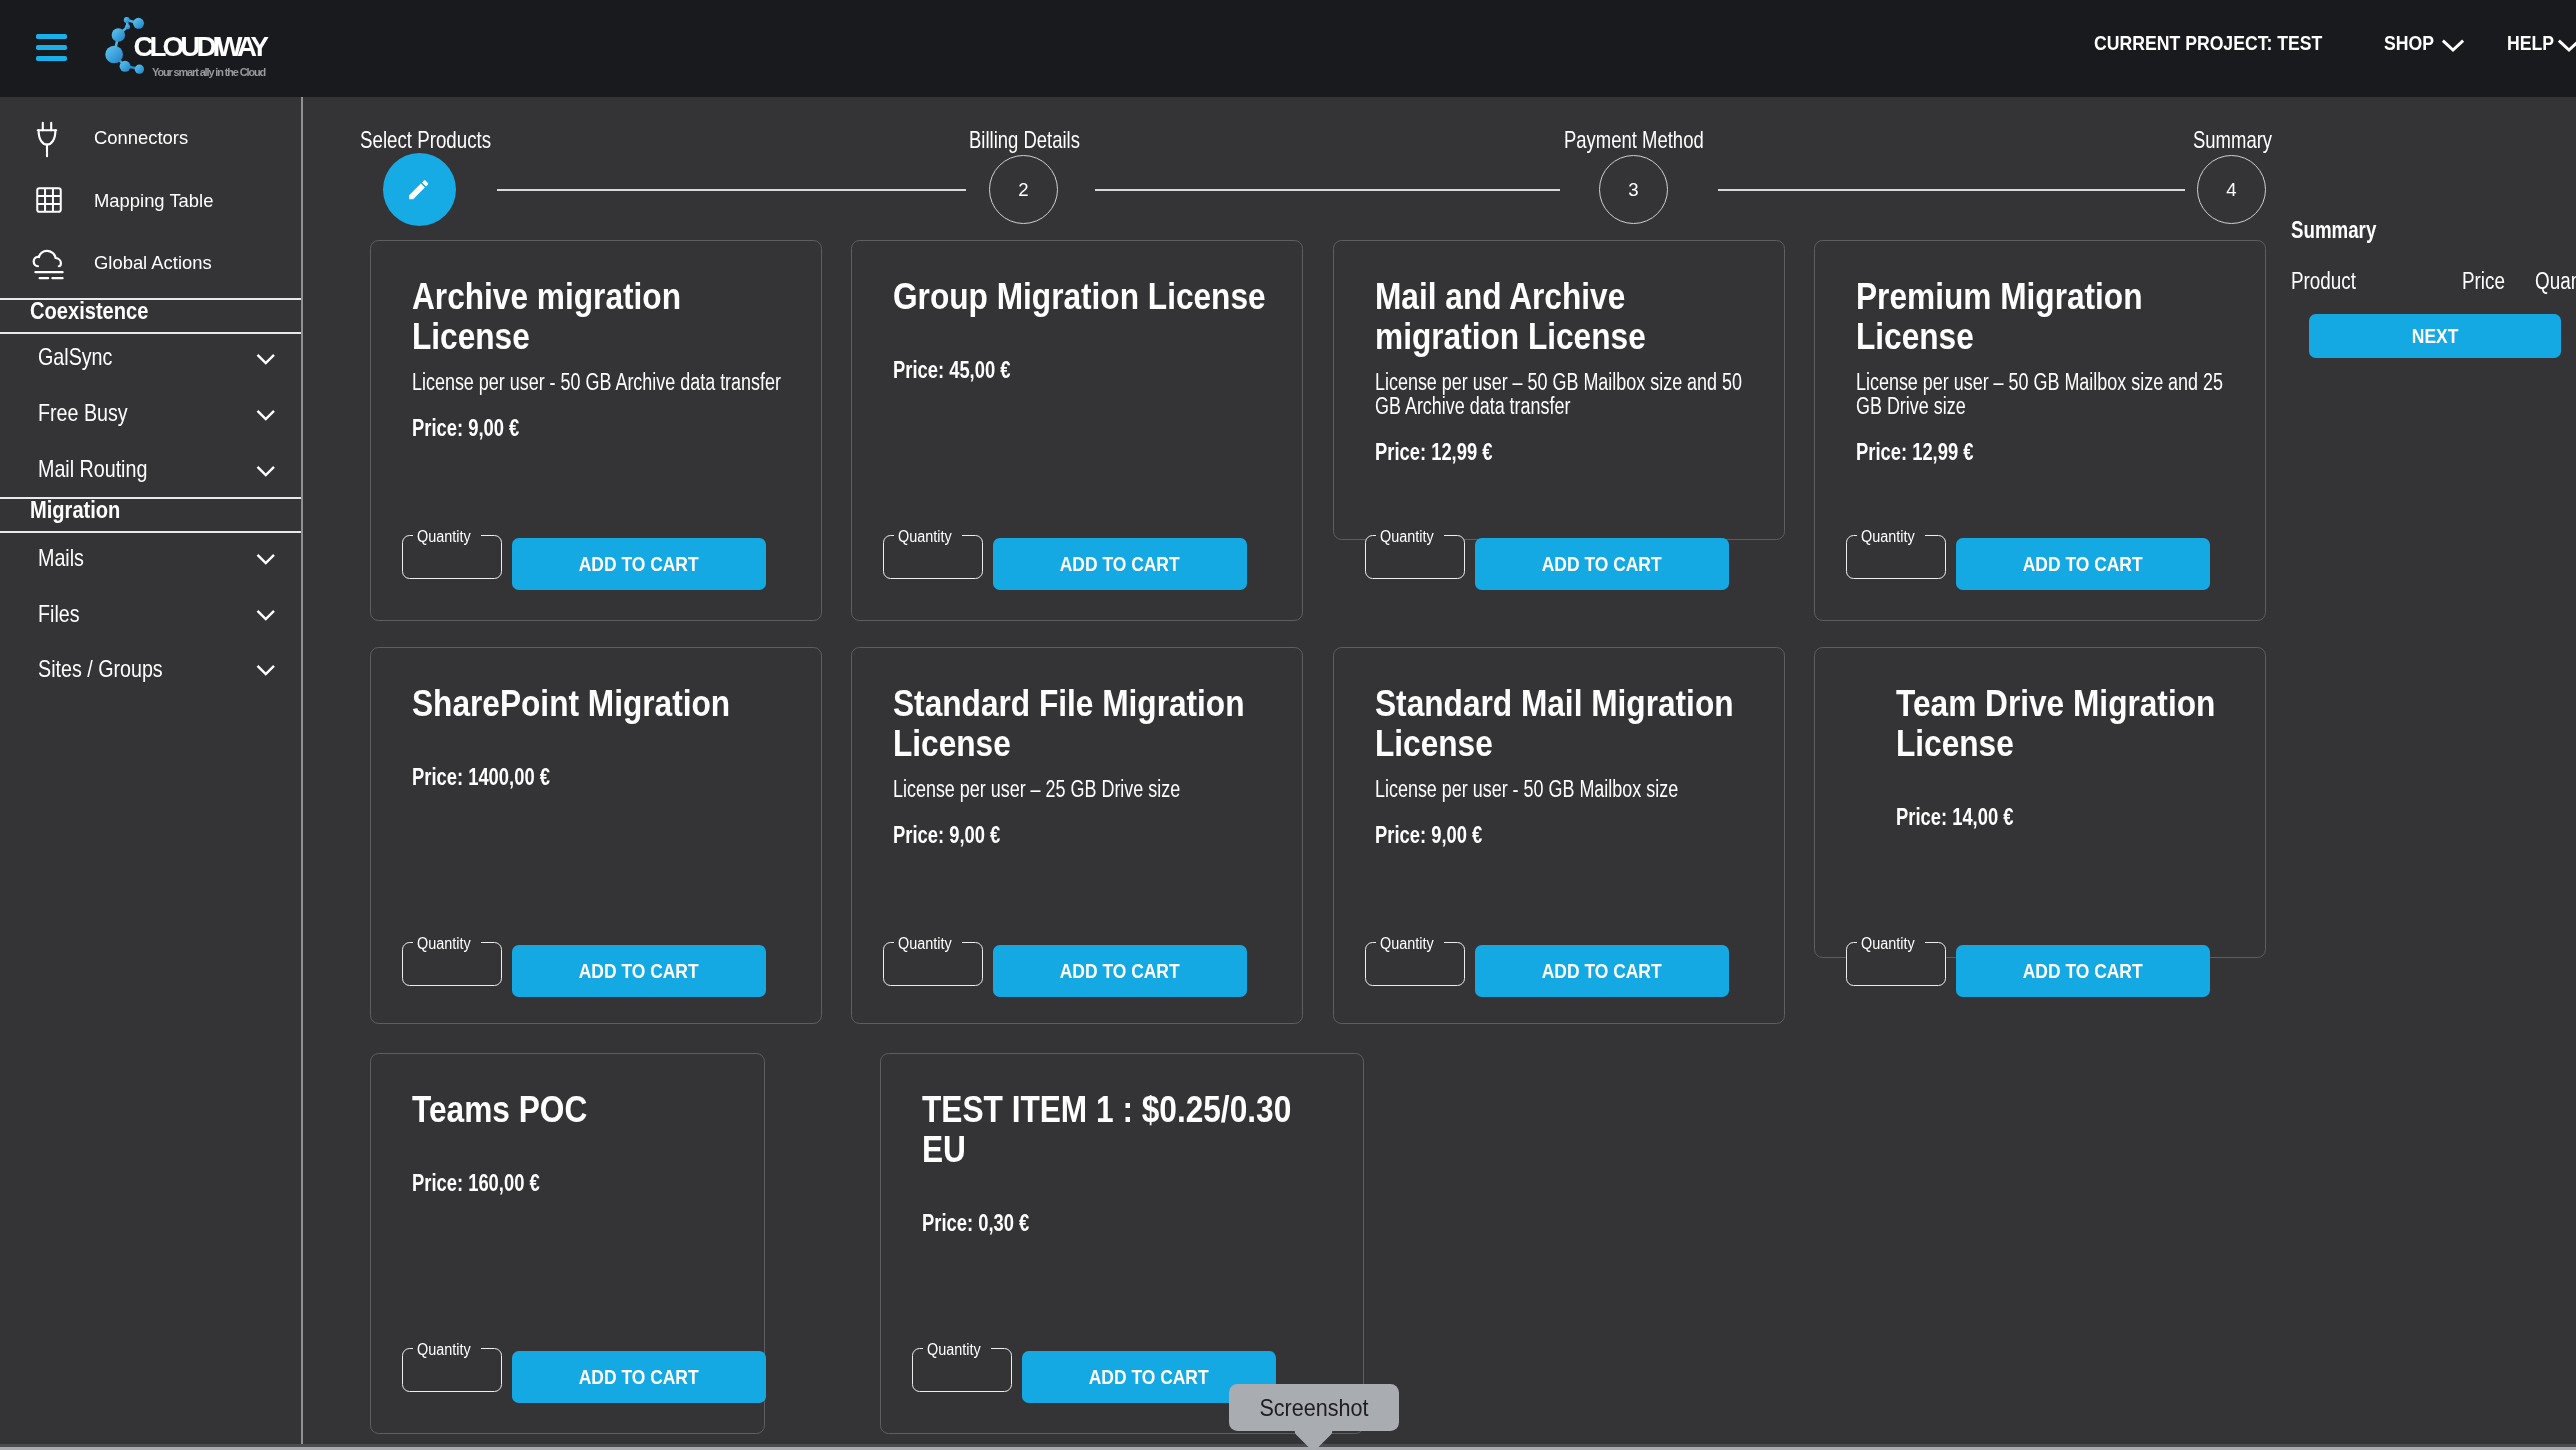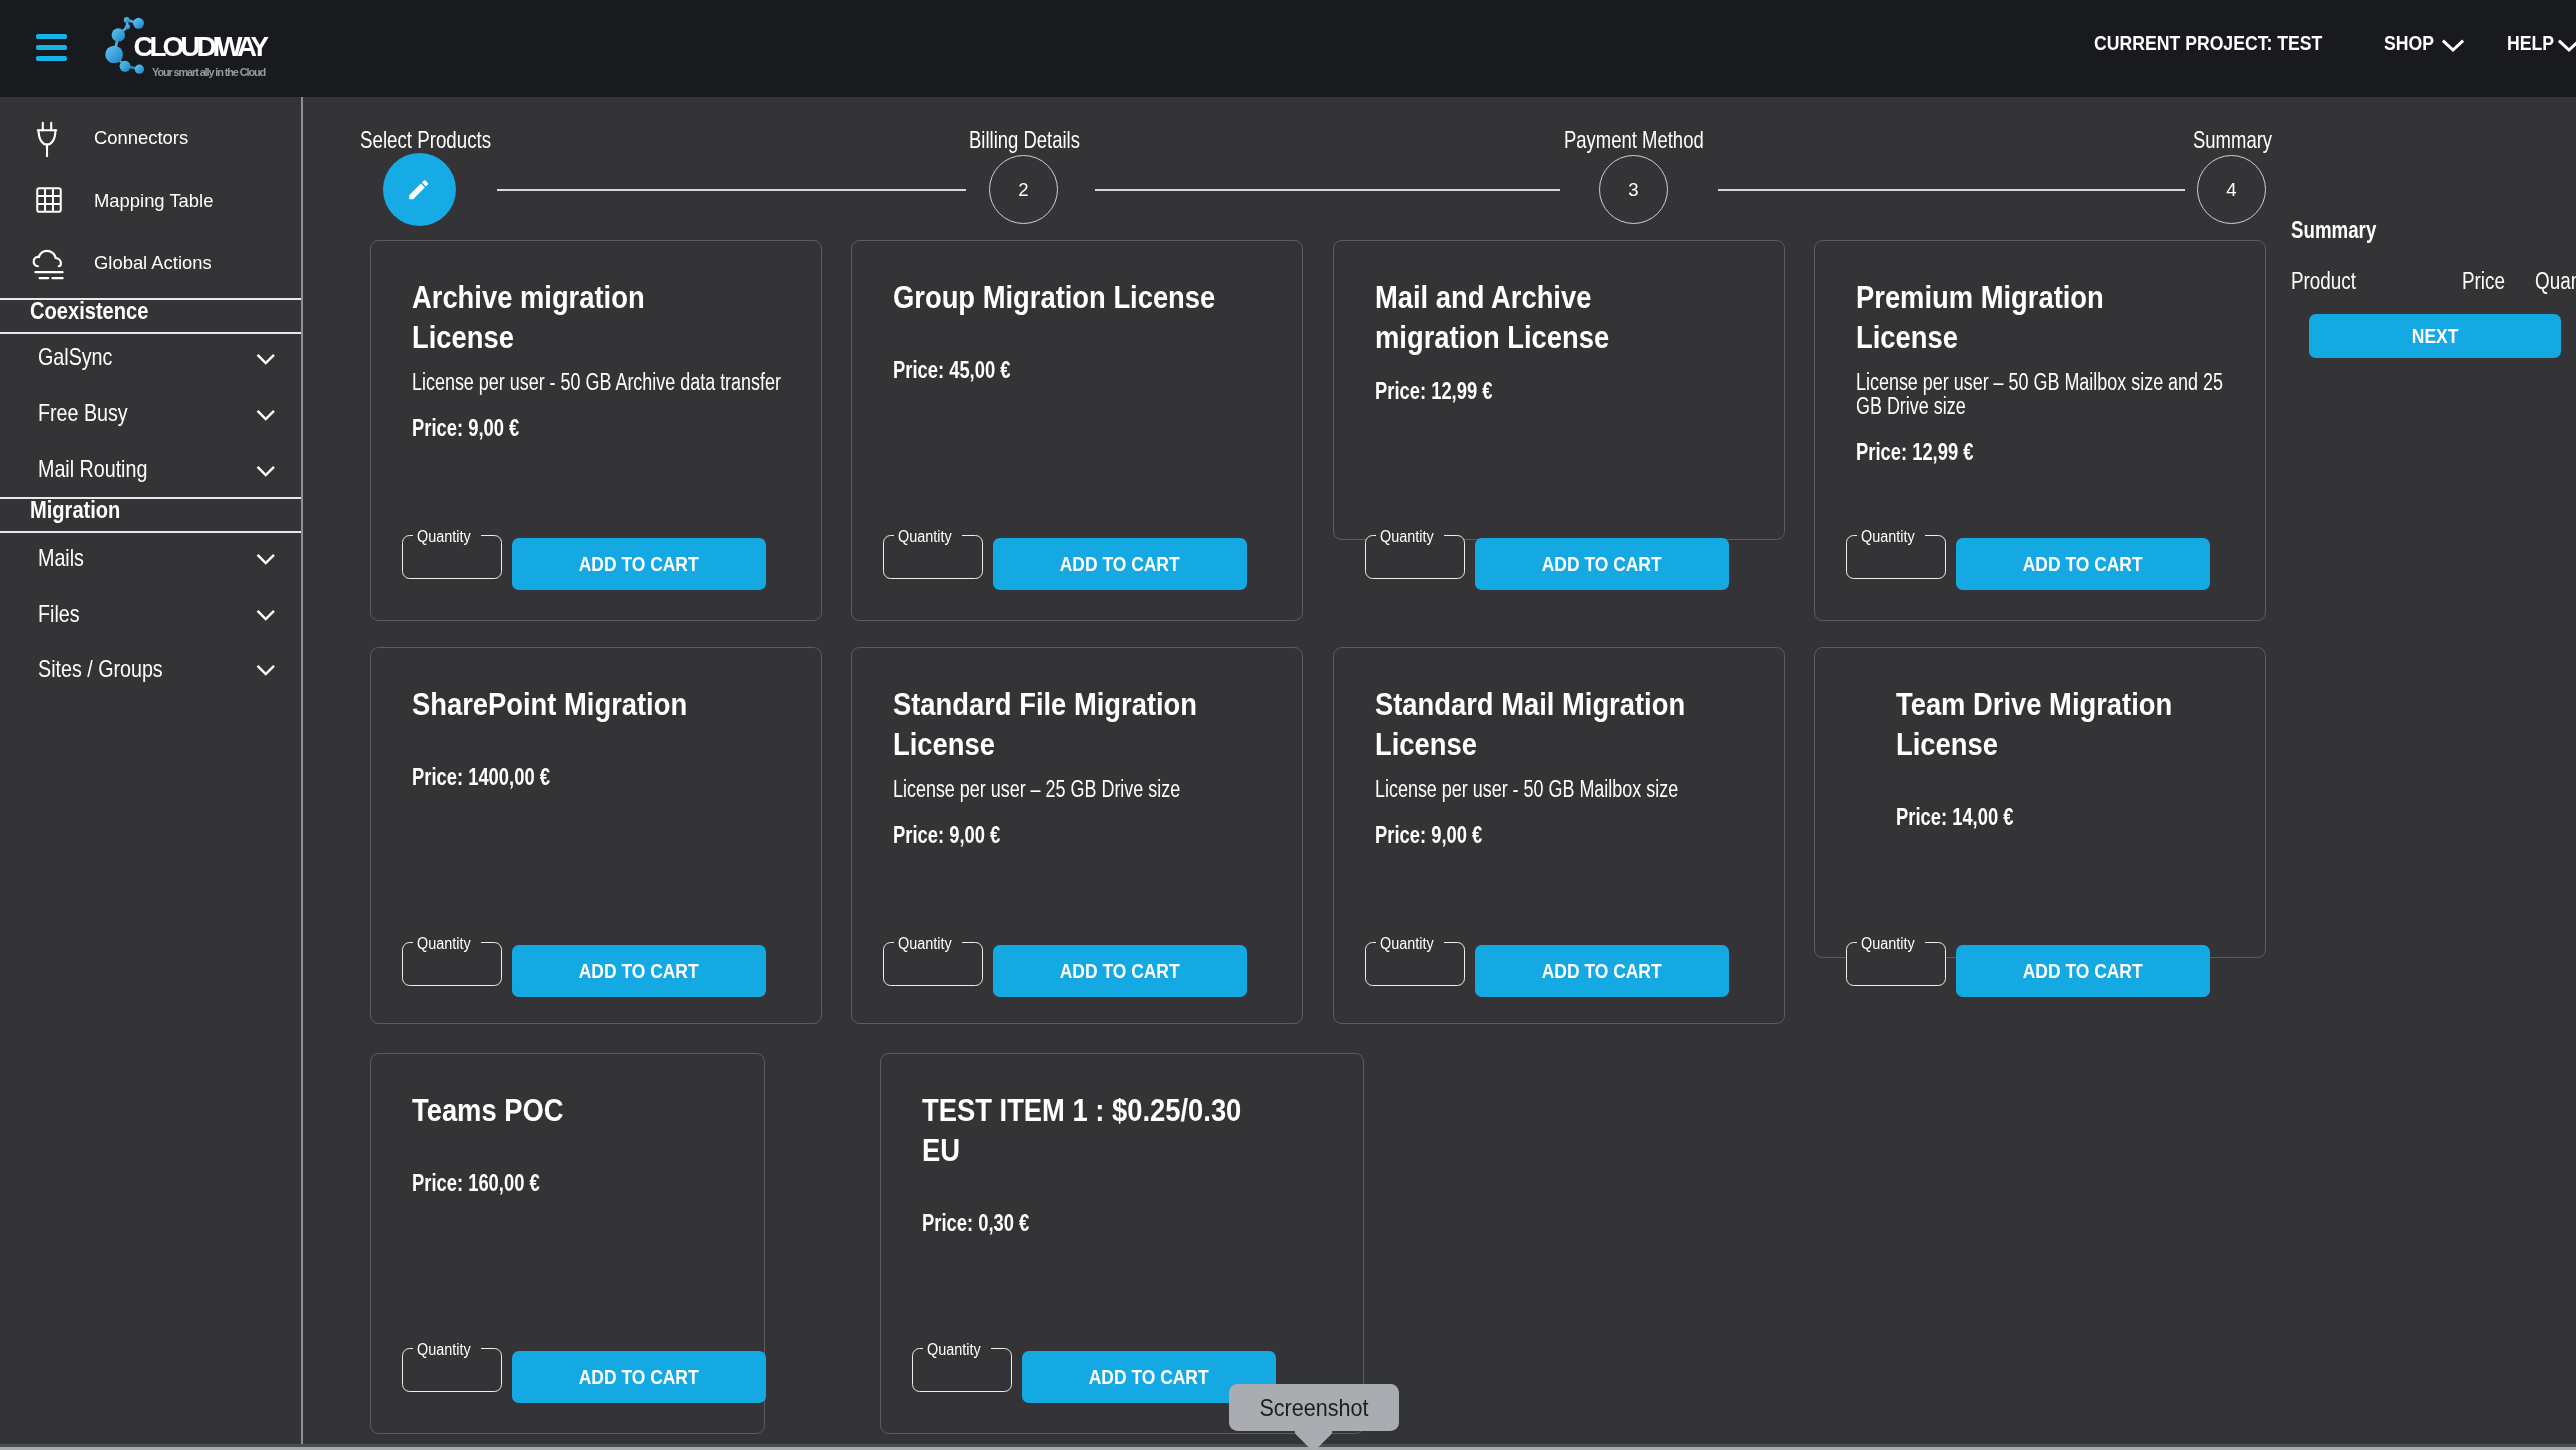--- a/index.html
+++ b/index.html
@@ -11,21 +11,21 @@
   .navtxt { position:absolute; color:#fff; font-weight:bold; font-size:21px; line-height:21px; top:32px; }
   .side-item-sm { position:absolute; color:#fff; font-size:18.6px; line-height:18.6px; left:94px; }
   .side-item { position:absolute; color:#fff; font-size:24px; line-height:24px; left:38px; }
   .side-head { position:absolute; color:#fff; font-size:24.5px; font-weight:bold; line-height:24.5px; left:30px; }
   .sline { position:absolute; left:0; width:301px; height:1.7px; background:#e8e9ea; }
   .chev { position:absolute; width:19.5px; height:12.7px; }
   .steplabel { position:absolute; top:128px; color:#fff; font-size:24px; line-height:24px; }
   .stepcircle { position:absolute; top:155px; width:69px; height:69px; border-radius:50%; border:1.7px solid #cfd0d3; color:#fff; font-size:18.6px; text-align:center; line-height:68px; }
   .stepline { position:absolute; top:189px; height:1.7px; background:#d8d9db; }
   .card { position:absolute; border:1.3px solid #5d5e61; border-radius:8.5px; }
-  .card h2 { color:#fff; font-size:32px; line-height:40px; font-weight:bold; margin:36px 41px 0; }
+  .card h2 { color:#fff; font-size:37px; line-height:40px; font-weight:bold; margin:36px 41px 0; }
   .card h2 span { display:inline-block; transform:scaleX(.855); transform-origin:0 50%; white-space:nowrap; }
   .card .desc { color:#fff; font-size:23px; line-height:24px; margin:12.7px 41px 0; }
   .card .desc span { display:inline-block; transform:scaleX(.78); transform-origin:0 0; white-space:nowrap; }
   .card .price { color:#fff; font-size:24.5px; line-height:24.5px; font-weight:bold; margin:22px 41px 0; }
   .card .price span { display:inline-block; transform:scaleX(.75); transform-origin:0 50%; white-space:nowrap; }
   .card .price.nd { margin-top:41px; }
   .qty { position:absolute; left:30.5px; top:294px; width:100px; height:44px; border:1.7px solid #eceded; border-radius:7.6px; }
   .qty .lab { position:absolute; left:10.2px; top:-8.5px; font-size:16px; line-height:17px; color:#fff; background:inherit; padding:0 4.2px; }
   .btn { position:absolute; left:141px; top:289px; width:254px; height:52px; border-radius:6.8px; background:#15a9e4; color:#fff; font-weight:bold; font-size:20.3px; text-align:center; line-height:52px;margin-top:8px; }
   .btn span { display:inline-block; transform:scaleX(.86); transform-origin:center; white-space:nowrap; }
@@ -169,20 +169,21 @@
 <div class="card" style="left:851px; top:240px; width:452px; height:381px;">
   <h2><span>Group Migration License</span></h2>
   <div class="price nd"><span>Price: 45,00 €</span></div>
   <div class="qty" style="background:#343437;">
       <span class="lab" style="background:#343437;"><span class="t" style="transform:scaleX(.9)">Quantity</span></span>
     </div>
   <div class="btn"><span>ADD TO CART</span></div>
 </div>
 <div class="card" style="left:1333px; top:240px; width:452px; height:300px;">
   <h2><span>Mail and Archive<br>migration License</span></h2>
+  <div class="desc"><span>License per user – 50 GB Mailbox size and 50<br>GB Archive data transfer</span></div>
   <div class="price"><span>Price: 12,99 €</span></div>
   <div class="qty" style="background:#343437;">
       <span class="lab" style="background:#343437;"><span class="t" style="transform:scaleX(.9)">Quantity</span></span>
     </div>
   <div class="btn"><span>ADD TO CART</span></div>
 </div>
 <div class="card" style="left:1814px; top:240px; width:452px; height:381px;">
   <h2><span>Premium Migration<br>License</span></h2>
   <div class="desc"><span>License per user – 50 GB Mailbox size and 25<br>GB Drive size</span></div>
   <div class="price"><span>Price: 12,99 €</span></div>

